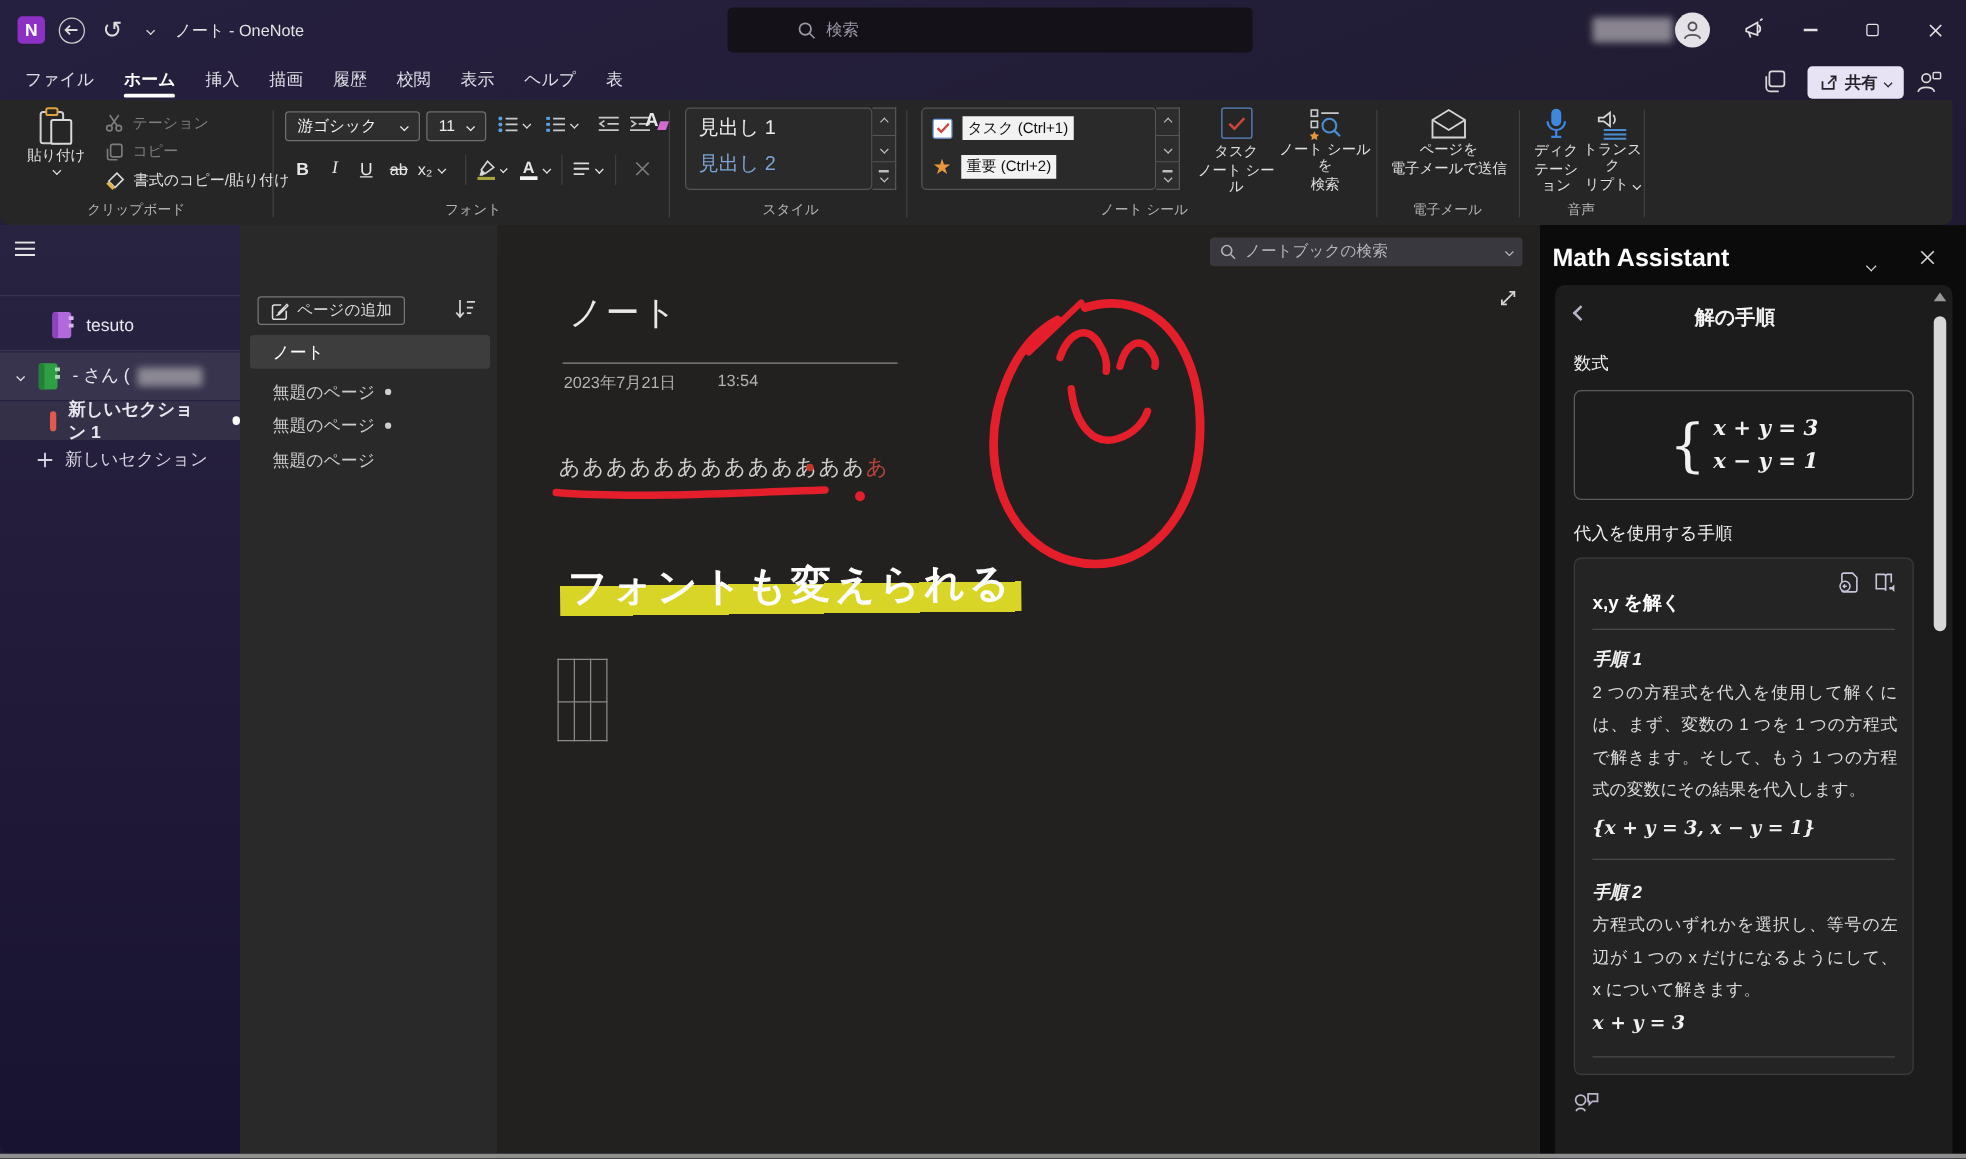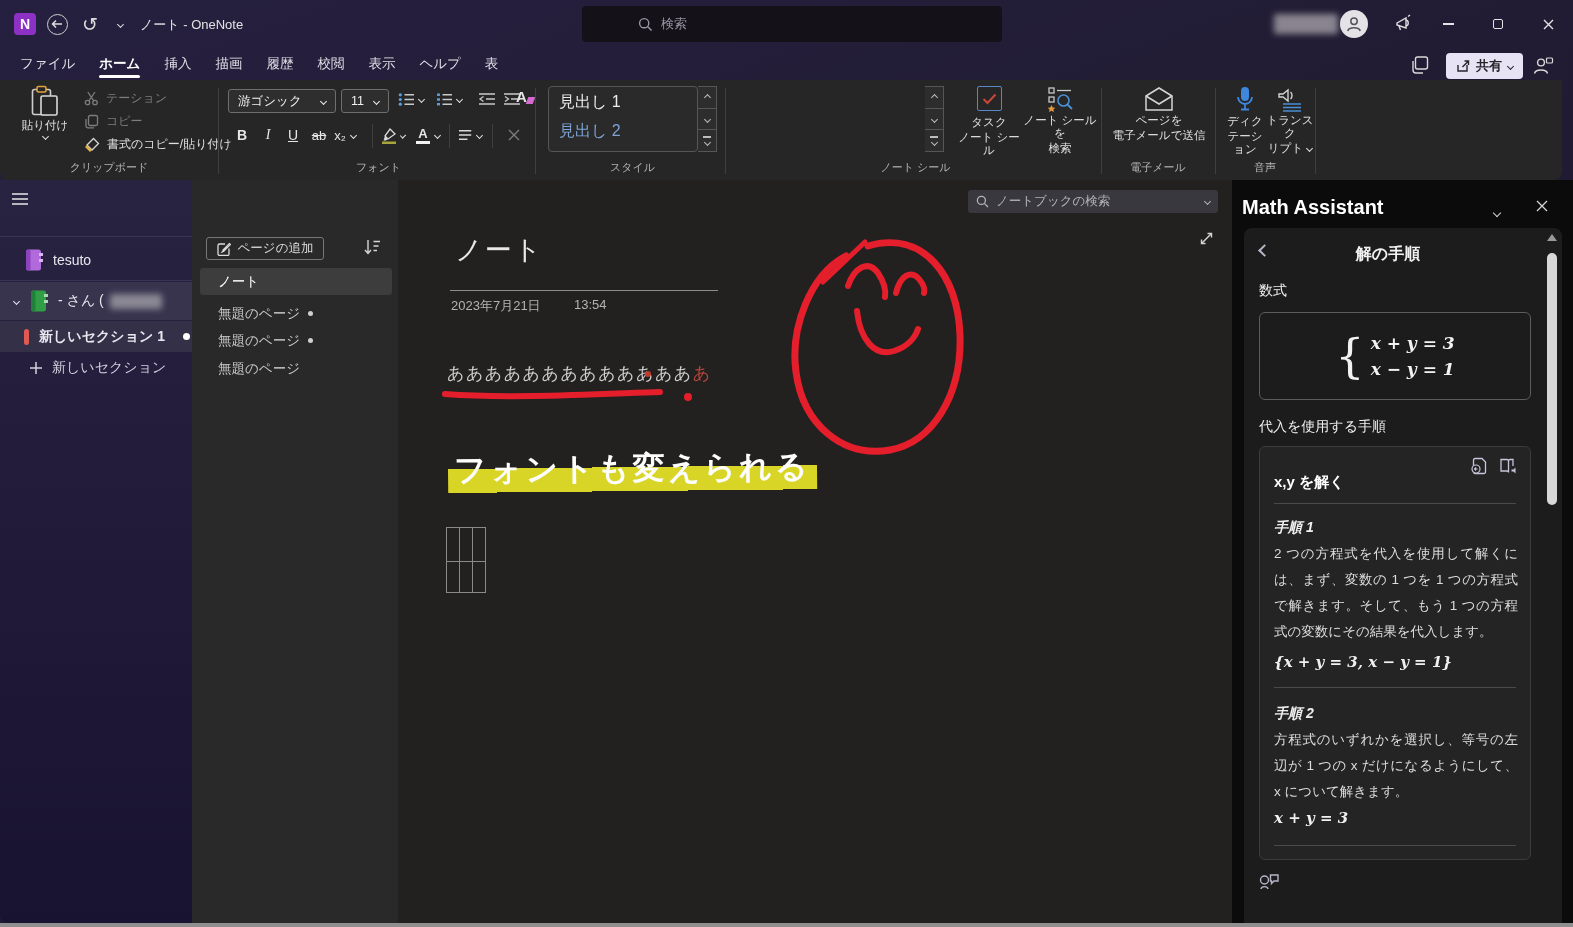--- a/index.html
+++ b/index.html
@@ -68,21 +68,21 @@
   .spin + .spin { border-top:none; }
   .tagrow { display:flex; align-items:center; gap:8px; height:31px; padding:0 8px; }
   .taglabel { background:#f2f2f2; color:#111; font-size:12px; padding:1px 4px; }
   .ribbon-collapse { position:absolute; left:1538px; top:155px; color:#c9c9c9; }
 
   
   .sidebar { position:absolute; top:180px; left:0; width:192px; bottom:4px;
              background:linear-gradient(180deg,#292342 0%,#201a38 55%,#181331 100%);
              border-bottom-left-radius:8px; }
   .sb-row { position:absolute; left:0; width:192px; display:flex; align-items:center; gap:10px;
-            padding-left:24px; font-size:14px; color:#e8e6ee; }
+            padding-left:40px; font-size:14px; color:#e8e6ee; }
   .pagepanel { position:absolute; top:180px; left:192px; width:206px; bottom:4px; background:#292929; }
   .addpage { position:absolute; left:14px; top:57px; width:118px; height:23px; border:1px solid #777;
              border-radius:3px; display:flex; align-items:center; gap:7px; justify-content:center;
              color:#dcdcdc; font-size:12.5px; }
   .pageitem { position:absolute; left:8px; width:192px; height:27px; display:flex; align-items:center;
               gap:8px; padding-left:18px; font-size:13.5px; color:#cbcbcb; border-radius:3px; }
   .pageitem.sel { background:#3d3d3d; color:#fff; }
   .canvas { position:absolute; top:180px; left:398px; width:834px; bottom:4px; background:#222120; }
   .nb-search { position:absolute; left:570px; top:10px; width:250px; height:23px; background:#39383e;
                border-radius:3px; display:flex; align-items:center; gap:7px; padding:0 8px;
@@ -365,20 +365,34 @@
       <div class="spin">
         <span style="display:flex;flex-direction:column;align-items:center">
           <span style="width:8px;height:1.4px;background:#bdbdbd;margin-bottom:2px"></span>
           <span class="chev sm"></span>
         </span>
       </div>
     </div>
     <div class="rgroup-label" style="left:540px;width:185px">スタイル</div>
     <div class="rdiv" style="left:725px"></div>
 
+    <div class="gallery" style="left:737px;width:188px">
+      <div class="tagrow">
+        <span style="width:16px;height:16px;background:#fff;border:1.4px solid #6f9bd6;border-radius:2px;display:flex;align-items:center;justify-content:center">
+          <svg width="11" height="9" viewBox="0 0 11 9">
+              <path d="M1 4.5 L4 7.5 L10 1" stroke="#c9473a" stroke-width="1.8" fill="none"></path>
+            </svg>
+        </span>
+        <span class="taglabel">タスク (Ctrl+1)</span>
+      </div>
+      <div class="tagrow">
+        <span style="color:#e8973c;font-size:17px;line-height:16px">★</span>
+        <span class="taglabel">重要 (Ctrl+2)</span>
+      </div>
+    </div>
     <div class="spincol" style="left:925px">
       <div class="spin">
           <span class="chev sm up"></span>
         </div>
       <div class="spin">
           <span class="chev sm"></span>
         </div>
       <div class="spin">
         <span style="display:flex;flex-direction:column;align-items:center">
           <span style="width:8px;height:1.4px;background:#bdbdbd;margin-bottom:2px"></span>

